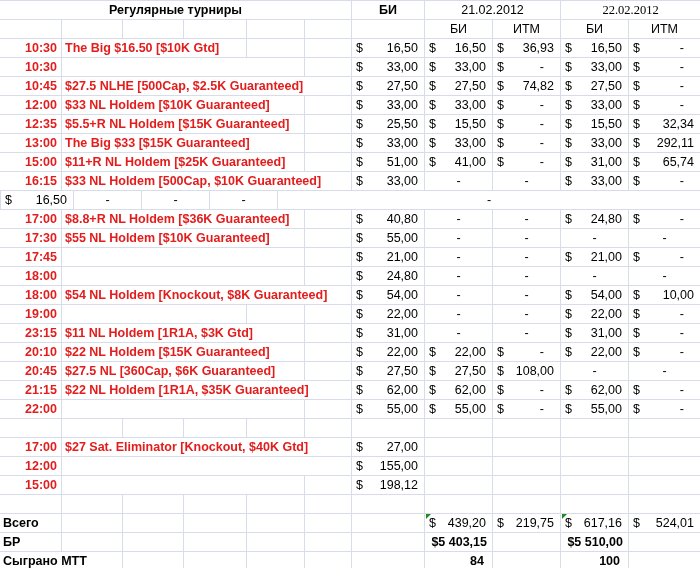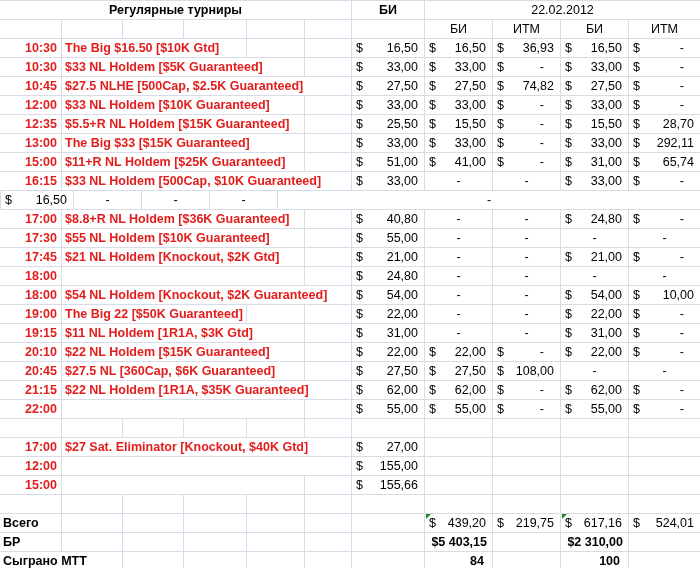--- a/index.html
+++ b/index.html
@@ -61,21 +61,21 @@
     position:relative;
     display:flex;align-items:center;
     overflow:visible;
   }
   .g{flex:0 0 73px;}
   .h{flex:0 0 68px;}
   .i{flex:0 0 68px;}
   .j{flex:0 0 68px;}
   .k{flex:1 1 auto;}
   .hi{flex:0 0 136px;}
-  .jk{flex:1 1 auto;}
+  .jk{flex:1 1 auto;font-family:Liberation Serif, serif;}
   .chead{justify-content:center;}
   .bold{font-weight:bold;}
   .cur{padding-left:4px;}
   .val{margin-left:auto;padding-right:6px;white-space:nowrap;}
   .val.vdash{padding-right:16px;}
   .cdash{margin:0 auto;}
   .bval{margin-left:auto;padding-right:5px;font-weight:bold;white-space:nowrap;}
   .nval{margin-left:auto;padding-right:8px;font-weight:bold;}
   .tri{
     position:absolute;left:1px;top:0;
@@ -89,20 +89,23 @@
 
 <div class="sheet">
 
   <div class="row">
     <div class="merge">
       <span class="bold">Регулярные турниры</span>
     </div>
     <div class="cell g chead">
       <span class="bold">БИ</span>
     </div>
+    <div class="cell hi chead">
+      <span>21.02.2012</span>
+    </div>
     <div class="cell jk chead">
       <span>22.02.2012</span>
     </div>
   </div>
 
   <div class="row">
     <div class="left">
       <span class="divider" style="left:61px"></span>
       <span class="divider" style="left:122px"></span>
       <span class="divider" style="left:183px"></span>
@@ -152,21 +155,20 @@
         <div class="cell k">
           <span class="cur">$</span>
           <span class="val vdash">-</span>
         </div>
       </div>
       <div class="row">
         <div class="left">
           <span class="divider" style="left: 61px;"></span>
           <span class="divider" style="left: 304px;"></span>
           <span class="time">10:30</span>
-          <span class="name">$33 NL Holdem [$5K Guaranteed]</span>
         </div>
         <div class="cell g">
           <span class="cur">$</span>
           <span class="val">33,00</span>
         </div>
         <div class="cell h">
           <span class="cur">$</span>
           <span class="val">33,00</span>
         </div>
         <div class="cell i">
@@ -255,21 +257,21 @@
         <div class="cell i">
           <span class="cur">$</span>
           <span class="val vdash">-</span>
         </div>
         <div class="cell j">
           <span class="cur">$</span>
           <span class="val">15,50</span>
         </div>
         <div class="cell k">
           <span class="cur">$</span>
-          <span class="val">28,70</span>
+          <span class="val">32,34</span>
         </div>
       </div>
       <div class="row">
         <div class="left">
           <span class="divider" style="left: 61px;"></span>
           <span class="divider" style="left: 304px;"></span>
           <span class="time">13:00</span>
           <span class="name">The Big $33 [$15K Guaranteed]</span>
         </div>
         <div class="cell g">
@@ -412,21 +414,20 @@
         </div>
         <div class="cell k">
           <span class="cdash">-</span>
         </div>
       </div>
       <div class="row">
         <div class="left">
           <span class="divider" style="left: 61px;"></span>
           <span class="divider" style="left: 304px;"></span>
           <span class="time">17:45</span>
-          <span class="name">$21 NL Holdem [Knockout, $2K Gtd]</span>
         </div>
         <div class="cell g">
           <span class="cur">$</span>
           <span class="val">21,00</span>
         </div>
         <div class="cell h">
           <span class="cdash">-</span>
         </div>
         <div class="cell i">
           <span class="cdash">-</span>
@@ -460,21 +461,21 @@
           <span class="cdash">-</span>
         </div>
         <div class="cell k">
           <span class="cdash">-</span>
         </div>
       </div>
       <div class="row">
         <div class="left">
           <span class="divider" style="left: 61px;"></span>
           <span class="time">18:00</span>
-          <span class="name">$54 NL Holdem [Knockout, $2K Guaranteed]</span>
+          <span class="name">$54 NL Holdem [Knockout, $8K Guaranteed]</span>
         </div>
         <div class="cell g">
           <span class="cur">$</span>
           <span class="val">54,00</span>
         </div>
         <div class="cell h">
           <span class="cdash">-</span>
         </div>
         <div class="cell i">
           <span class="cdash">-</span>
@@ -487,21 +488,20 @@
           <span class="cur">$</span>
           <span class="val">10,00</span>
         </div>
       </div>
       <div class="row">
         <div class="left">
           <span class="divider" style="left: 61px;"></span>
           <span class="divider" style="left: 246px;"></span>
           <span class="divider" style="left: 304px;"></span>
           <span class="time">19:00</span>
-          <span class="name">The Big 22 [$50K Guaranteed]</span>
         </div>
         <div class="cell g">
           <span class="cur">$</span>
           <span class="val">22,00</span>
         </div>
         <div class="cell h">
           <span class="cdash">-</span>
         </div>
         <div class="cell i">
           <span class="cdash">-</span>
@@ -512,21 +512,21 @@
         </div>
         <div class="cell k">
           <span class="cur">$</span>
           <span class="val vdash">-</span>
         </div>
       </div>
       <div class="row">
         <div class="left">
           <span class="divider" style="left: 61px;"></span>
           <span class="divider" style="left: 304px;"></span>
-          <span class="time">19:15</span>
+          <span class="time">23:15</span>
           <span class="name">$11 NL Holdem [1R1A, $3K Gtd]</span>
         </div>
         <div class="cell g">
           <span class="cur">$</span>
           <span class="val">31,00</span>
         </div>
         <div class="cell h">
           <span class="cdash">-</span>
         </div>
         <div class="cell i">
@@ -693,21 +693,21 @@
         <div class="cell k"></div>
       </div>
       <div class="row">
         <div class="left">
           <span class="divider" style="left: 61px;"></span>
           <span class="divider" style="left: 304px;"></span>
           <span class="time">15:00</span>
         </div>
         <div class="cell g">
           <span class="cur">$</span>
-          <span class="val">155,66</span>
+          <span class="val">198,12</span>
         </div>
         <div class="cell h"></div>
         <div class="cell i"></div>
         <div class="cell j"></div>
         <div class="cell k"></div>
       </div>
       <div class="row">
         <div class="left">
           <span class="divider" style="left: 61px;"></span>
           <span class="divider" style="left: 122px;"></span>
@@ -761,21 +761,21 @@
       <span class="divider" style="left:246px"></span>
       <span class="divider" style="left:304px"></span>
       <span class="label">БР</span>
     </div>
     <div class="cell g"></div>
     <div class="cell h">
       <span class="bval">$5 403,15</span>
     </div>
     <div class="cell i"></div>
     <div class="cell j">
-      <span class="bval">$2 310,00</span>
+      <span class="bval">$5 510,00</span>
     </div>
     <div class="cell k"></div>
   </div>
 
   <div class="row">
     <div class="left">
 
       <span class="divider" style="left:122px"></span>
       <span class="divider" style="left:183px"></span>
       <span class="divider" style="left:246px"></span>

